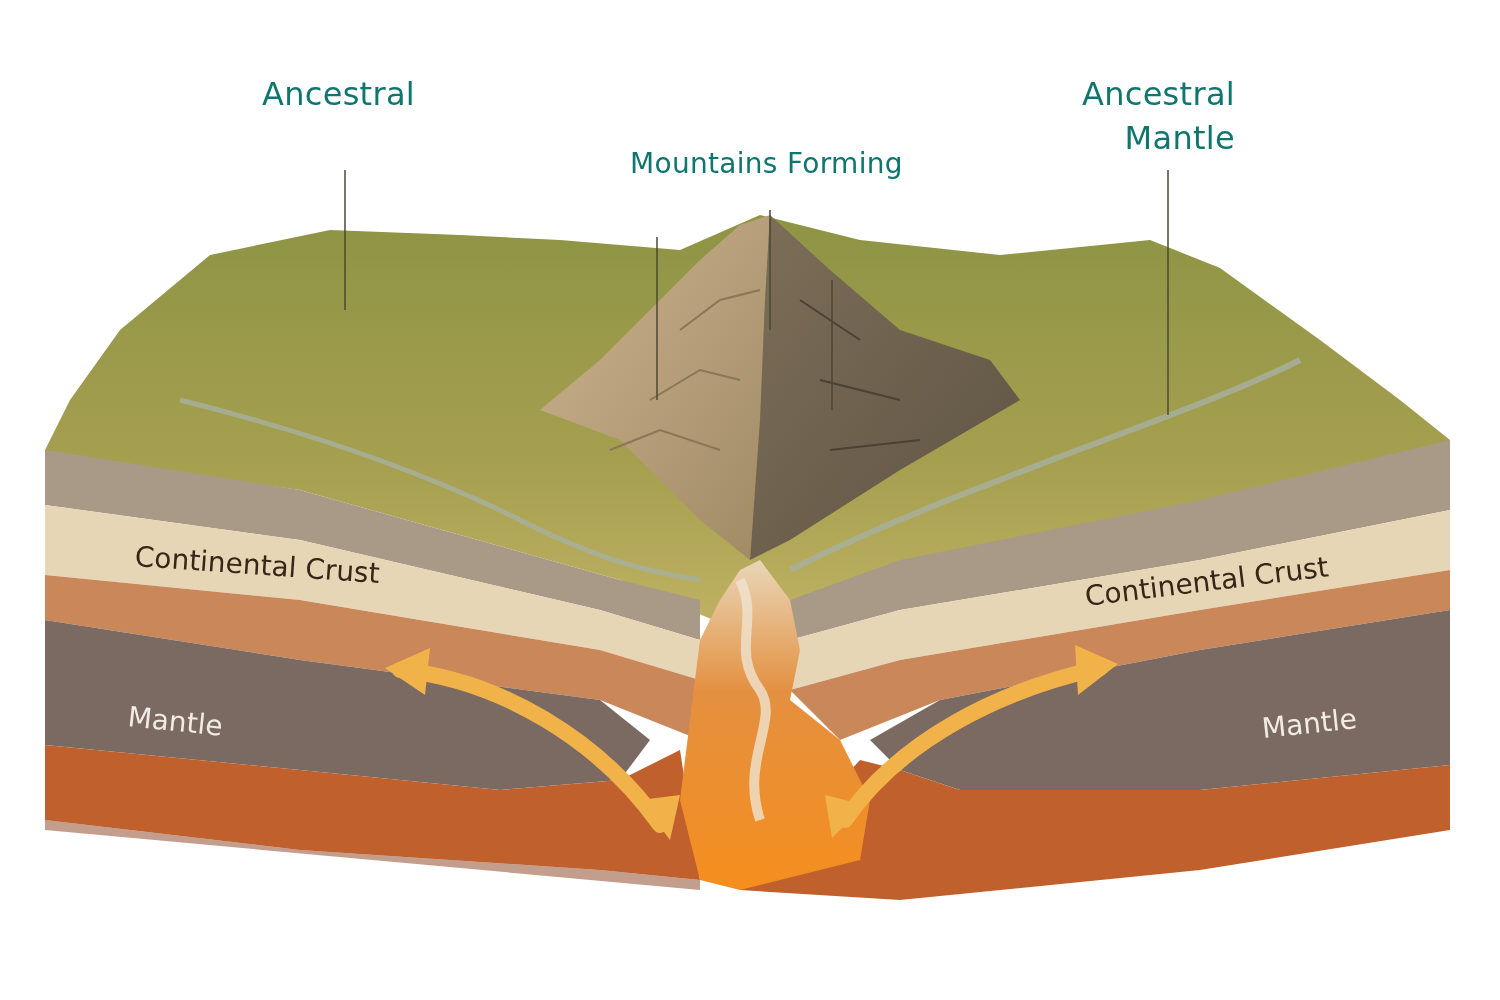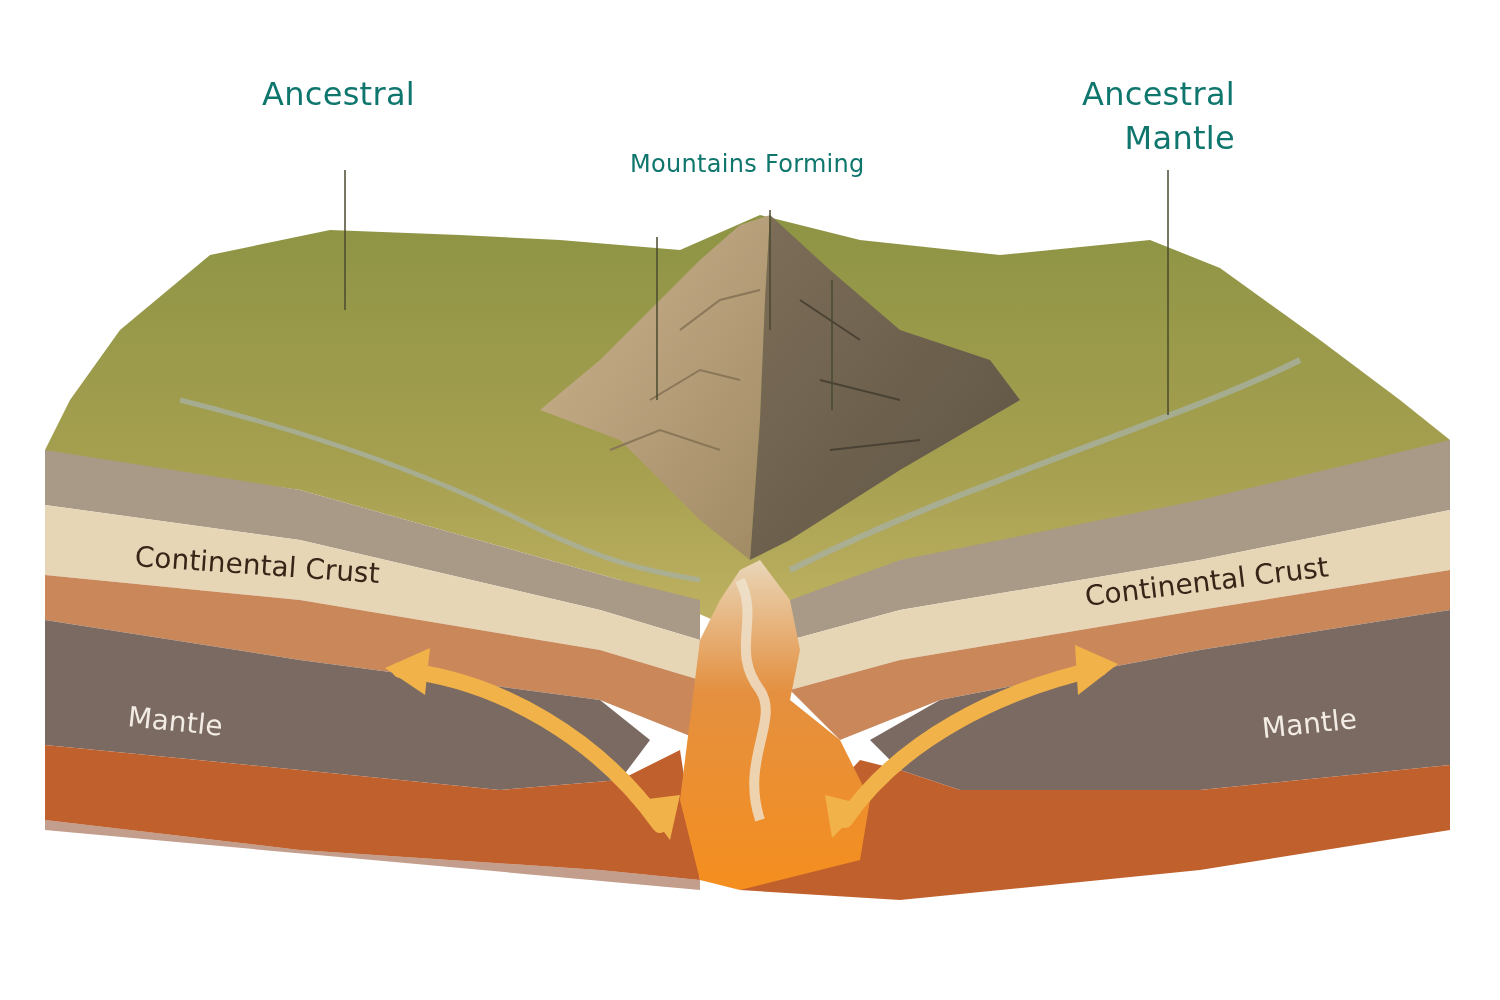--- a/index.html
+++ b/index.html
@@ -71,21 +71,21 @@
   <line x1="657" y1="237" x2="657" y2="400" stroke="#4a4a30" stroke-width="1.5"></line>
   <line x1="770" y1="210" x2="770" y2="330" stroke="#4a4a30" stroke-width="1.5"></line>
   <line x1="832" y1="280" x2="832" y2="410" stroke="#4a4a30" stroke-width="1.5"></line>
   <line x1="1168" y1="170" x2="1168" y2="415" stroke="#4a4a30" stroke-width="1.5"></line>
 </svg>
 
 <div class="lbl" style="left:262px;top:72px;">
   <div>Ancestral</div>
 </div>
 
-<div class="lbl" style="left:630px;top:142px;font-size:24px;">Mountains Forming</div>
+<div class="lbl" style="left:630px;top:142px;font-size:28px;">Mountains Forming</div>
 
 <div class="lbl lbl-r" style="right:265px;top:72px;">
   <div>Ancestral</div>
   <div>Mantle</div>
 </div>
 
 <div class="layer-lbl" style="left:135px;top:540px;color:#3a2418;transform:rotate(4deg);">Continental Crust</div>
 <div class="layer-lbl" style="left:1085px;top:580px;color:#3a2418;transform:rotate(-7deg);">Continental Crust</div>
 <div class="layer-lbl" style="left:128px;top:700px;color:#f2ece4;transform:rotate(6deg);">Mantle</div>
 <div class="layer-lbl" style="left:1262px;top:712px;color:#f2ece4;transform:rotate(-6deg);">Mantle</div>

